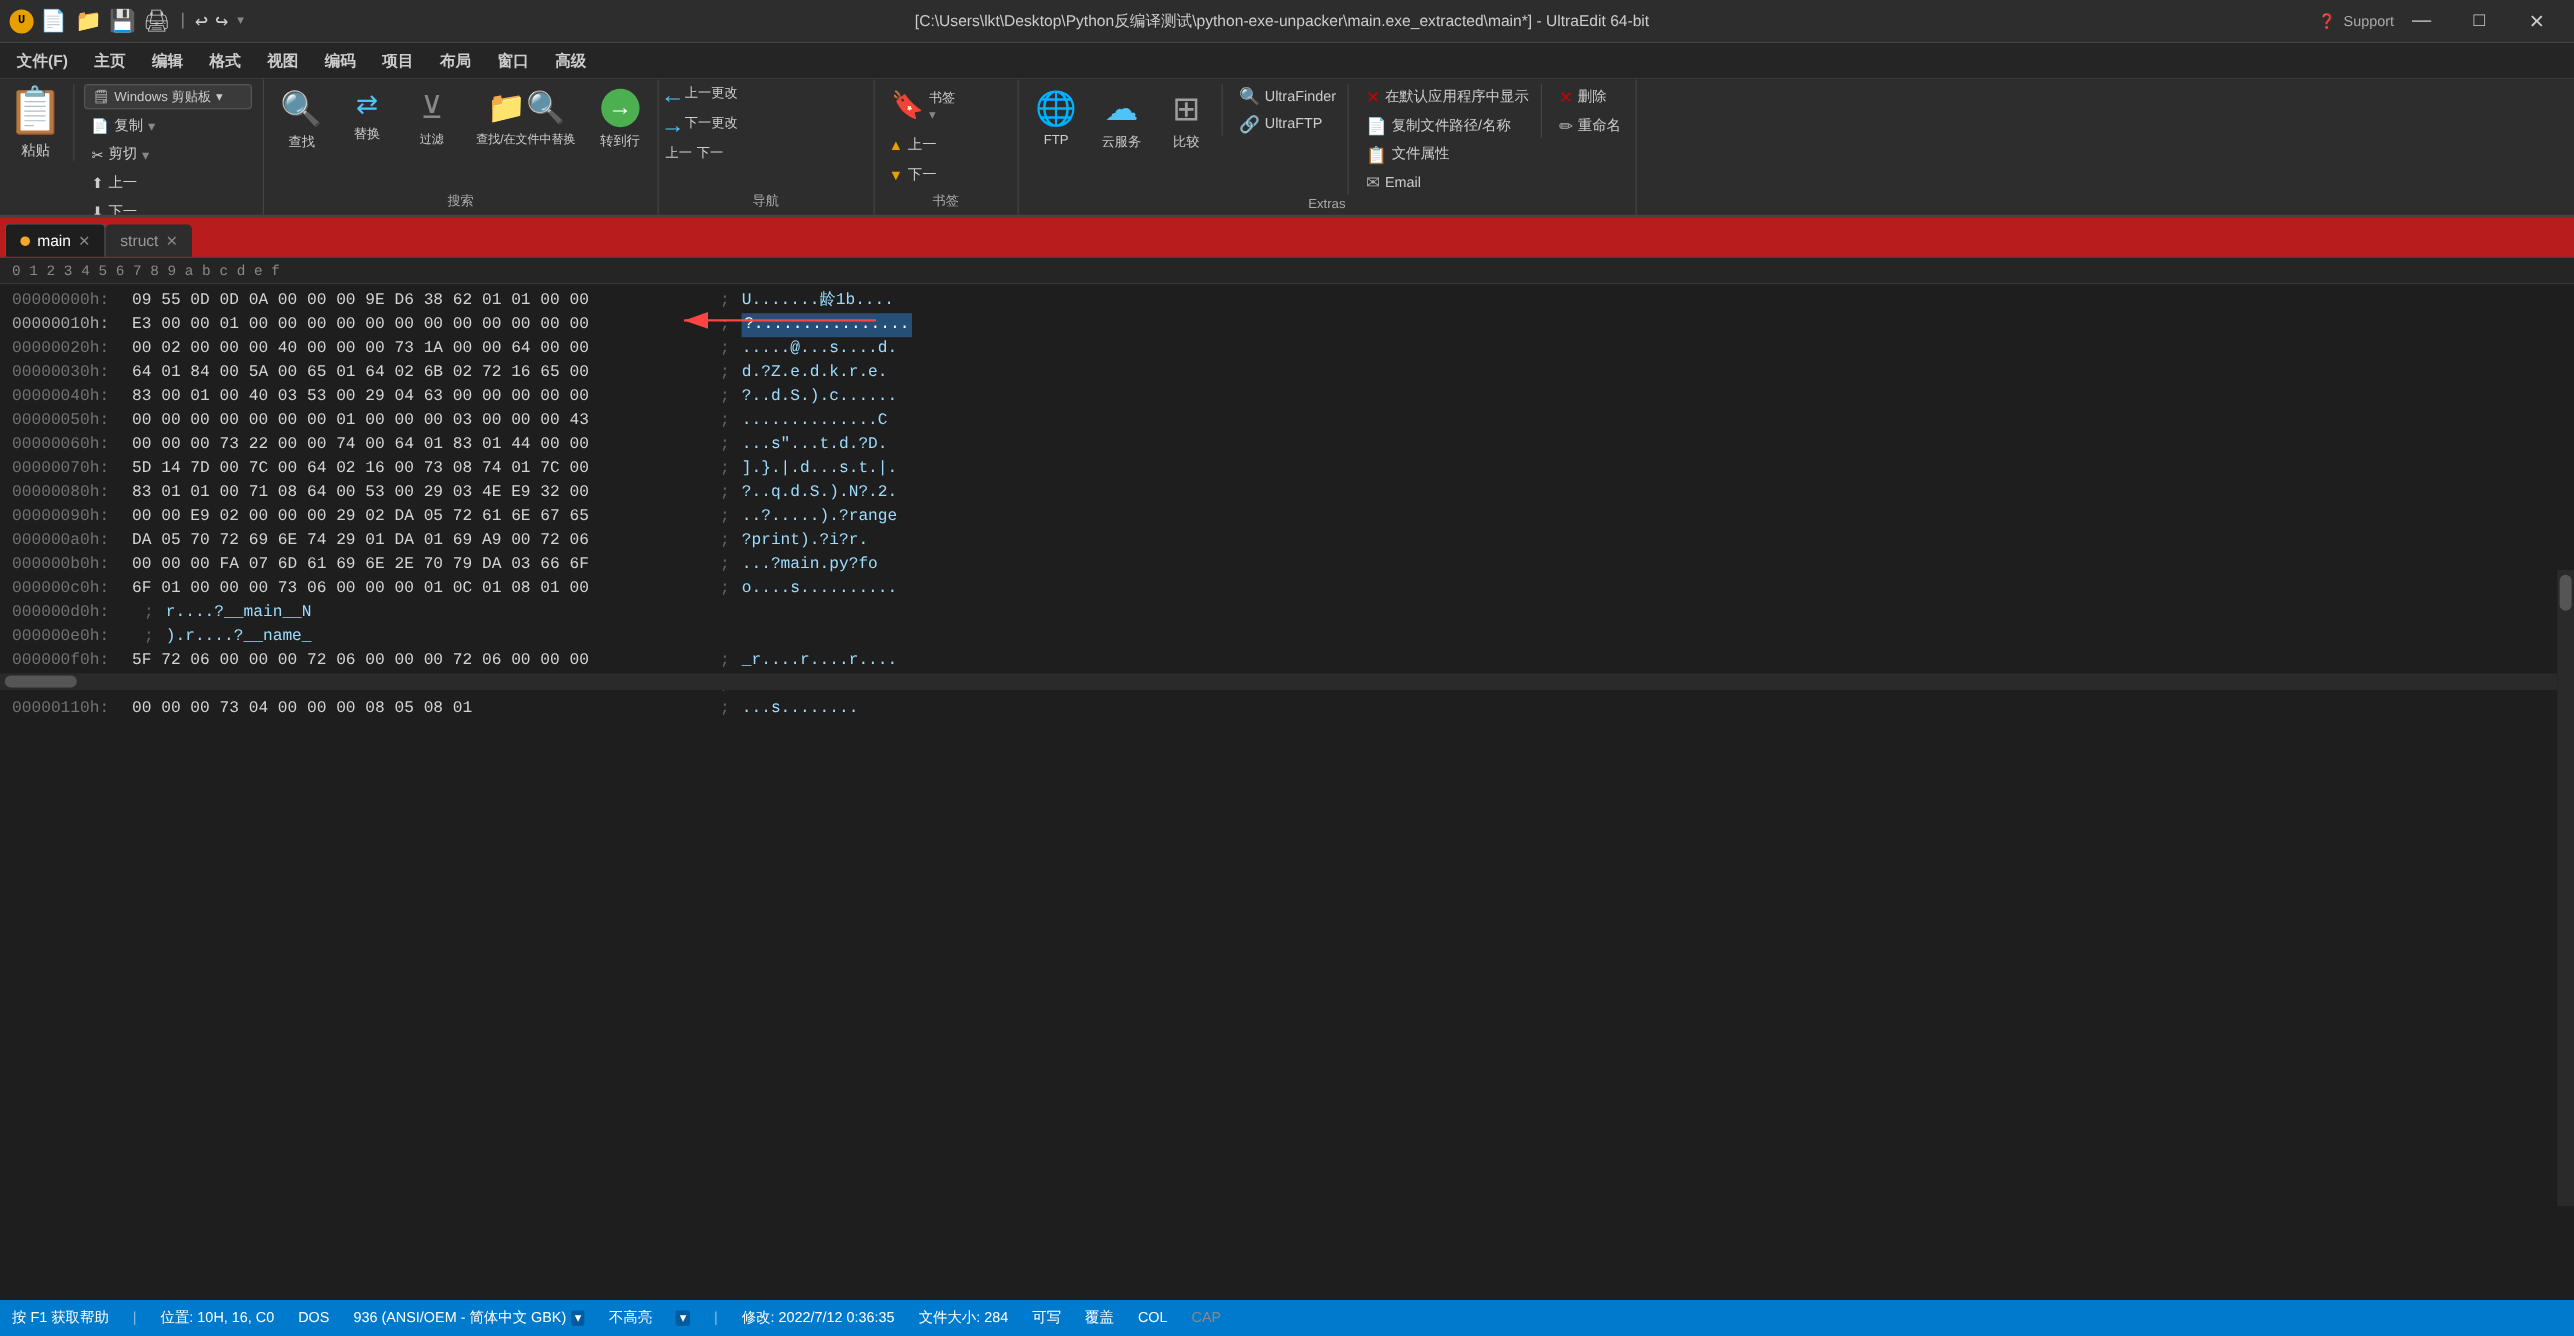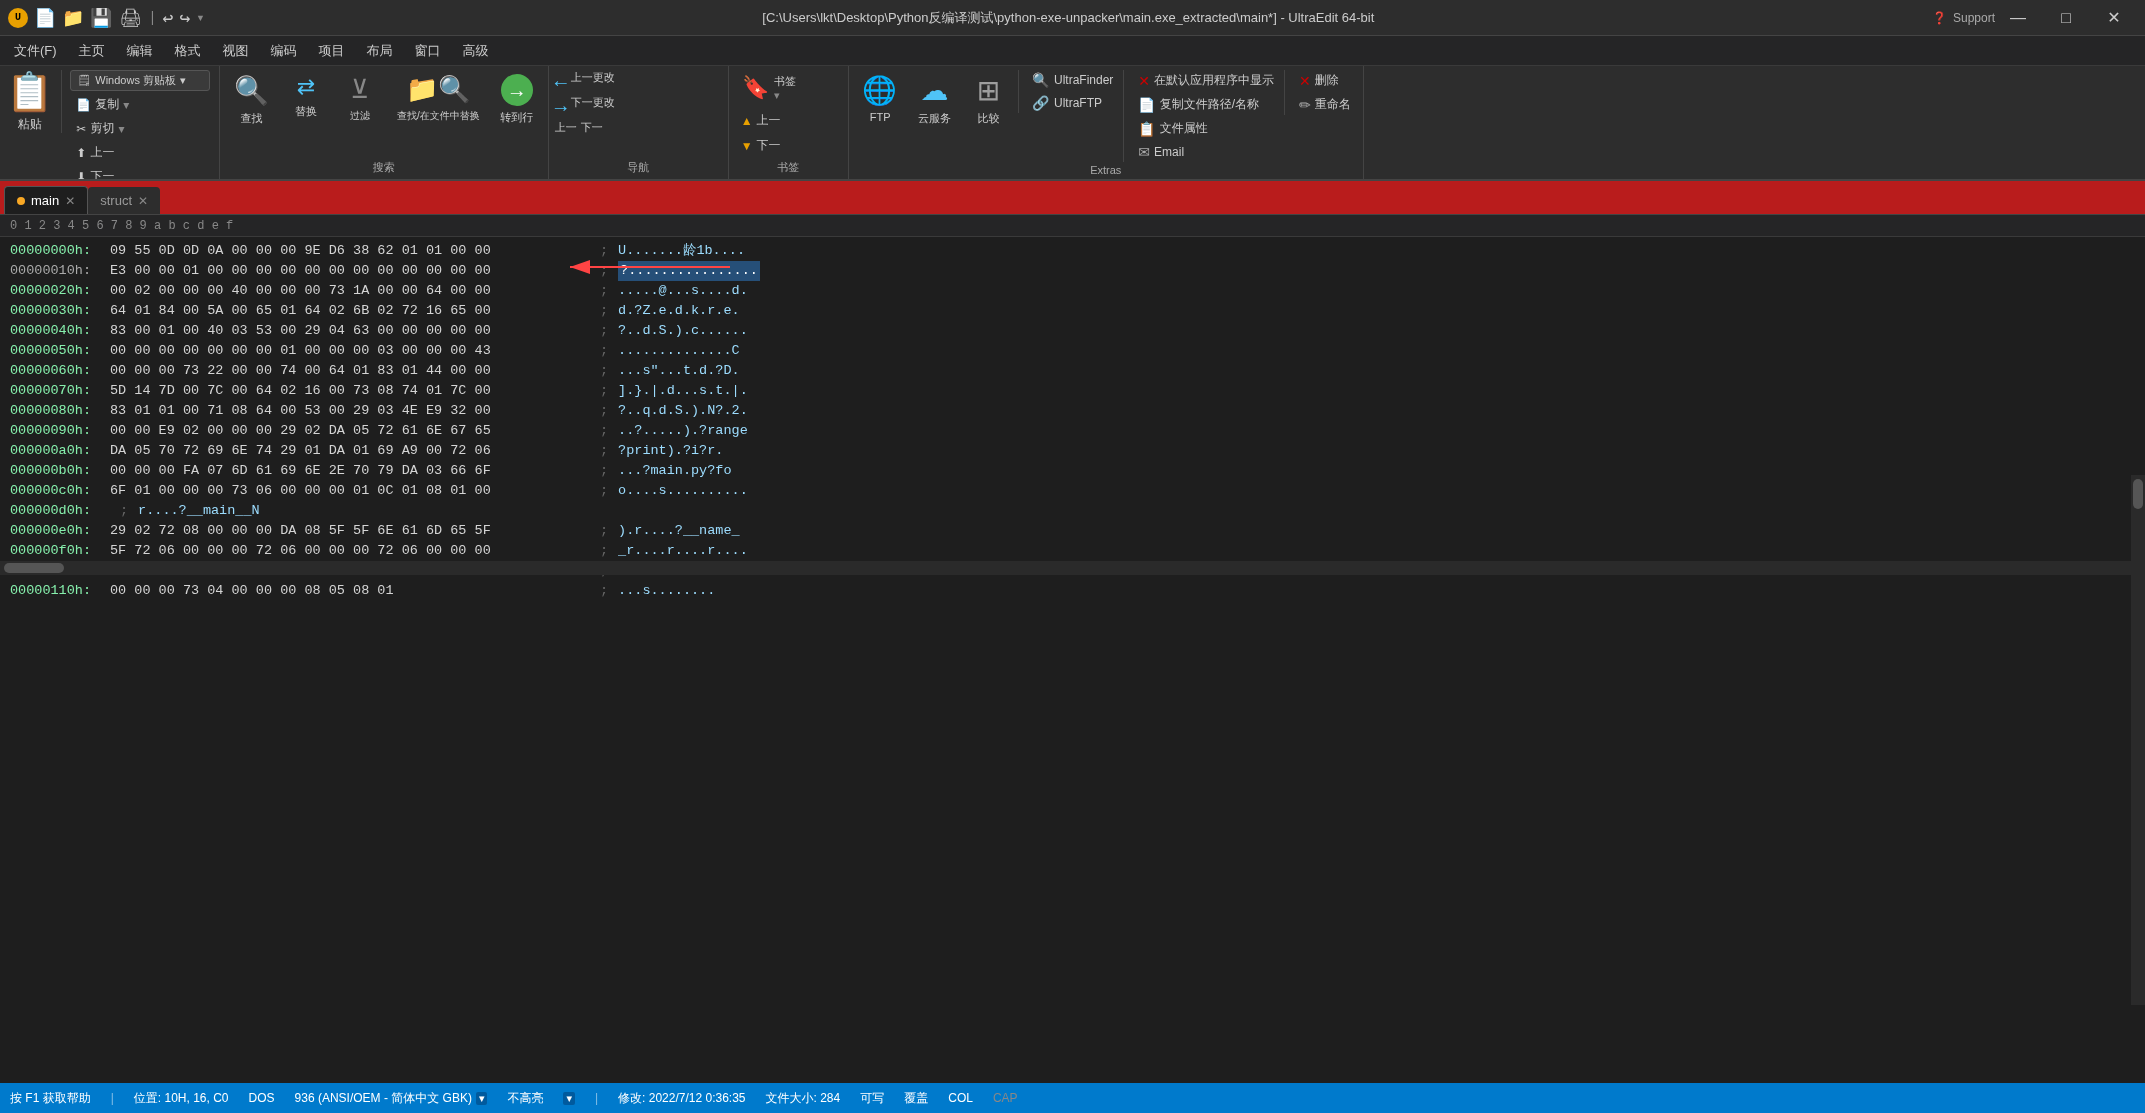--- a/index.html
+++ b/index.html
@@ -76,20 +76,21 @@
       border-bottom: 1px solid #3a3a3a;
       gap: 2px;
     }
     .menu-item {
       padding: 4px 10px;
       color: #ccc;
       font-family: 'Segoe UI', sans-serif;
       font-size: 13px;
       cursor: pointer;
       border-radius: 3px;
+      font-weight: bold;
     }
 
     
     .ribbon {
       background: #2d2d2d;
       height: 115px;
       display: flex;
       border-bottom: 2px solid #444;
       overflow: hidden;
     }
@@ -212,21 +213,21 @@
     .hex-row {
       display: flex;
       align-items: center;
       white-space: nowrap;
     }
     .hex-row.selected .hex-ascii {
       background: #264f78;
       color: #fff;
     }
     .hex-addr {
-      color: #86efac;
+      color: #737373;
       min-width: 100px;
     }
     .hex-bytes {
       color: #d4d4d4;
       min-width: 480px;
     }
     .hex-sep {
       color: #666;
       margin: 0 10px;
     }
@@ -647,21 +648,20 @@
       <span class="hex-sep">;</span>
       <span class="hex-ascii">o....s..........</span>
     </div>
     <div class="hex-row">
       <span class="hex-addr">000000d0h:</span>
       <span class="hex-sep">;</span>
       <span class="hex-ascii">r....?__main__N</span>
     </div>
     <div class="hex-row">
       <span class="hex-addr">000000e0h:</span>
-      <span class="hex-bytes">29 02 72 08 00 00 00 DA 08 5F 5F 6E 61 6D 65 5F</span>
       <span class="hex-sep">;</span>
       <span class="hex-ascii">).r....?__name_</span>
     </div>
     <div class="hex-row">
       <span class="hex-addr">000000f0h:</span>
       <span class="hex-bytes">5F 72 06 00 00 00 72 06 00 00 00 72 06 00 00 00</span>
       <span class="hex-sep">;</span>
       <span class="hex-ascii">_r....r....r....</span>
     </div>
     <div class="hex-row">

